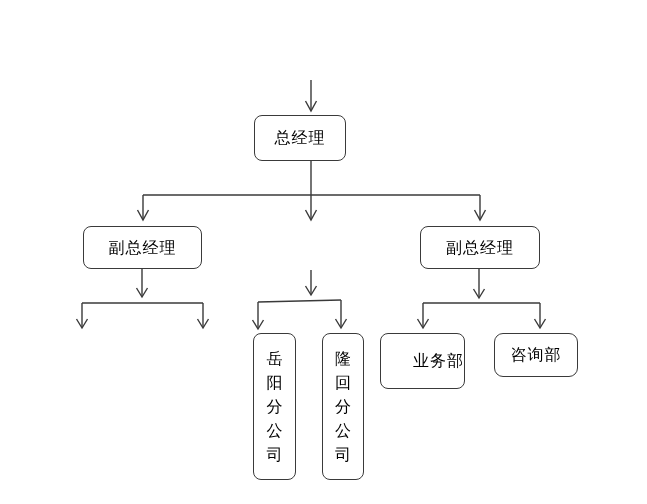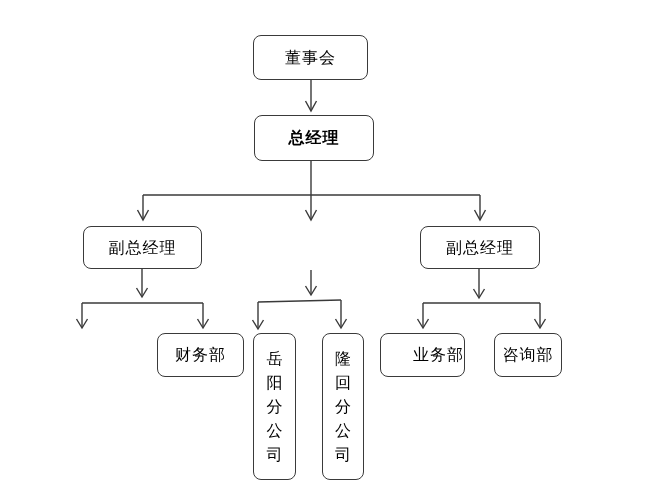--- a/index.html
+++ b/index.html
@@ -86,45 +86,43 @@
       <path d="M479 269 V297"></path>
       <path d="M473.5 289 L479 298 L484.5 289"></path>
       <path d="M423 303 H540"></path>
       <path d="M423 303 V327"></path>
       <path d="M417.5 319 L423 328 L428.5 319"></path>
       <path d="M540 303 V327"></path>
       <path d="M534.5 319 L540 328 L545.5 319"></path>
     </g>
   </svg>
 
-  <div class="node" style="left:253px; top:35px;  width:115px; height:45px;">董事会</div>
 
-  <div class="node" style="left:254px; top:115px; width:120px; height:46px;font-weight:bold;">总经理</div>
+  <div class="node" style="left:254px; top:115px; width:92px; height:46px;">总经理</div>
 
   <div class="node" style="left:83px;  top:226px; width:119px; height:43px;">副总经理</div>
 
 
   <div class="node" style="left:420px; top:226px; width:120px; height:43px;">副总经理</div>
 
 
-  <div class="node" style="left:157px; top:333px; width:87px; height:44px;">财务部</div>
 
   <div class="node node-v" style="left:253px; top:333px; width:43px; height:147px;">
     <span>岳</span>
     <span>阳</span>
     <span>分</span>
     <span>公</span>
     <span>司</span>
   </div>
 
   <div class="node node-v" style="left:322px; top:333px; width:42px; height:147px;">
     <span>隆</span>
     <span>回</span>
     <span>分</span>
     <span>公</span>
     <span>司</span>
   </div>
 
-  <div class="node" style="left:380px; top:333px; width:85px; height:44px;padding-left:32px;">业务部</div>
+  <div class="node" style="left:380px; top:333px; width:85px; height:56px;padding-left:32px;">业务部</div>
 
-  <div class="node" style="left:494px; top:333px; width:68px; height:44px;">咨询部</div>
+  <div class="node" style="left:494px; top:333px; width:84px; height:44px;border-radius:9px;">咨询部</div>
 
 </div>
 
 </body></html>

